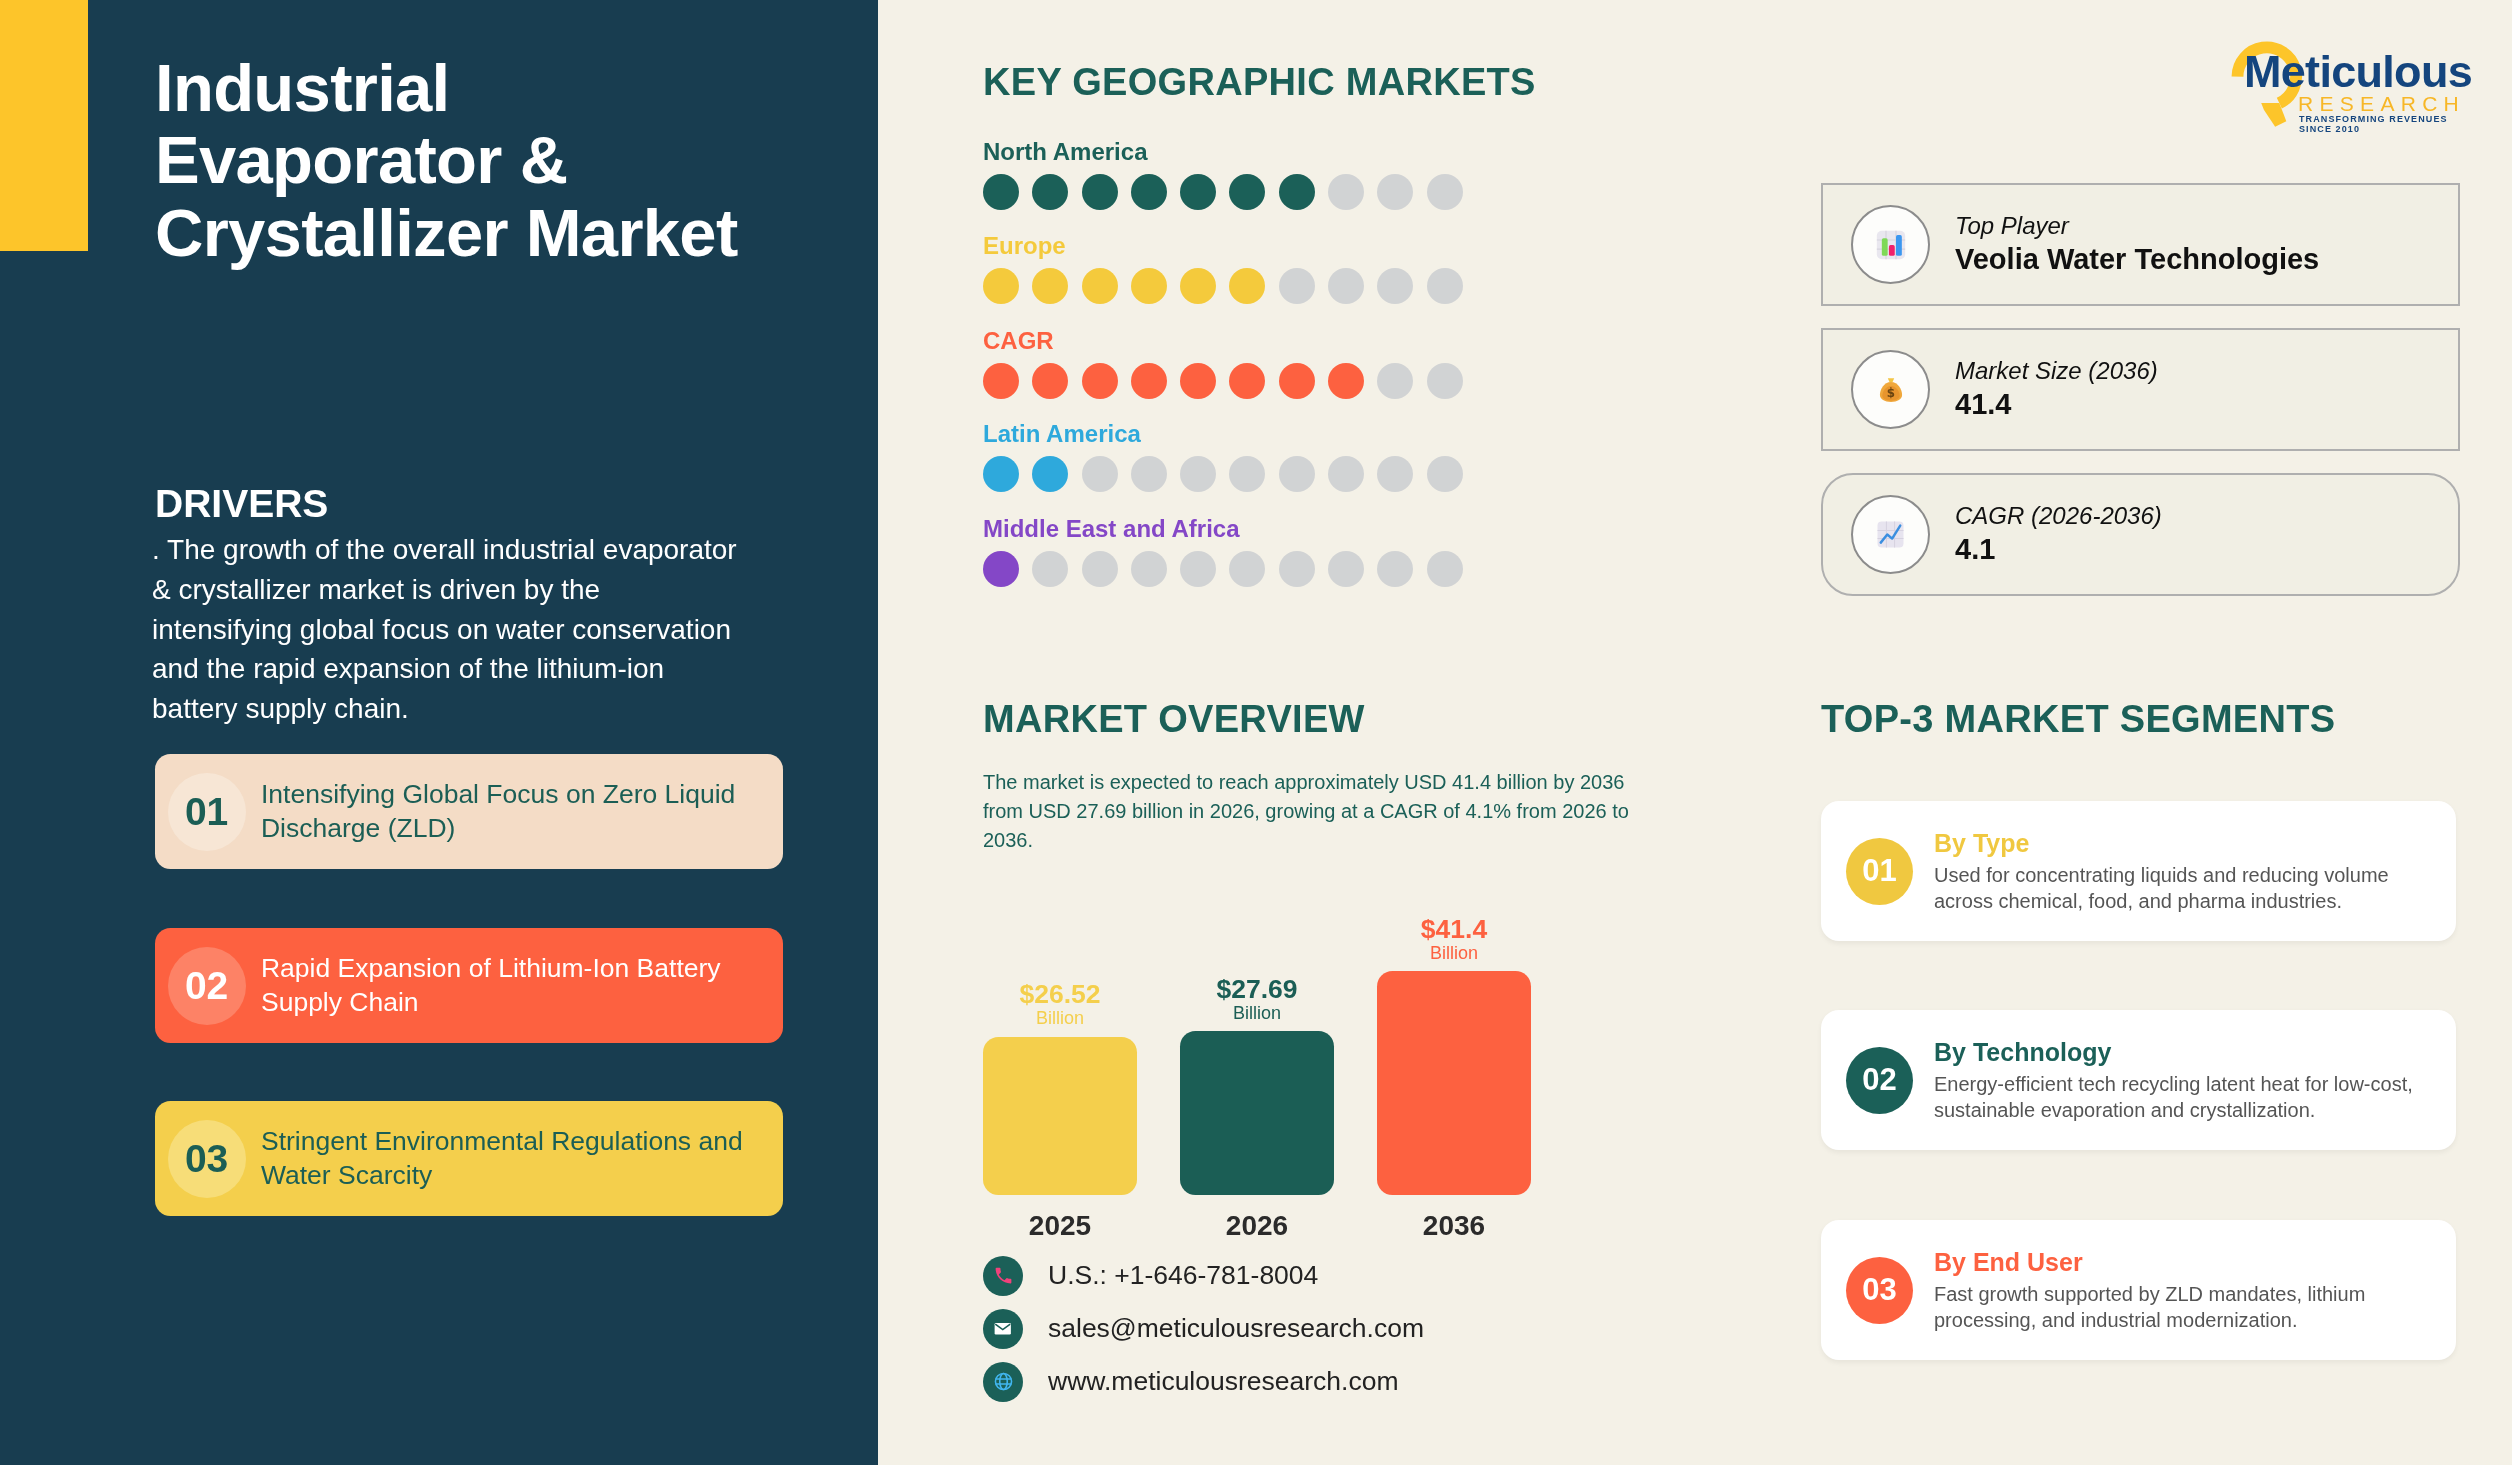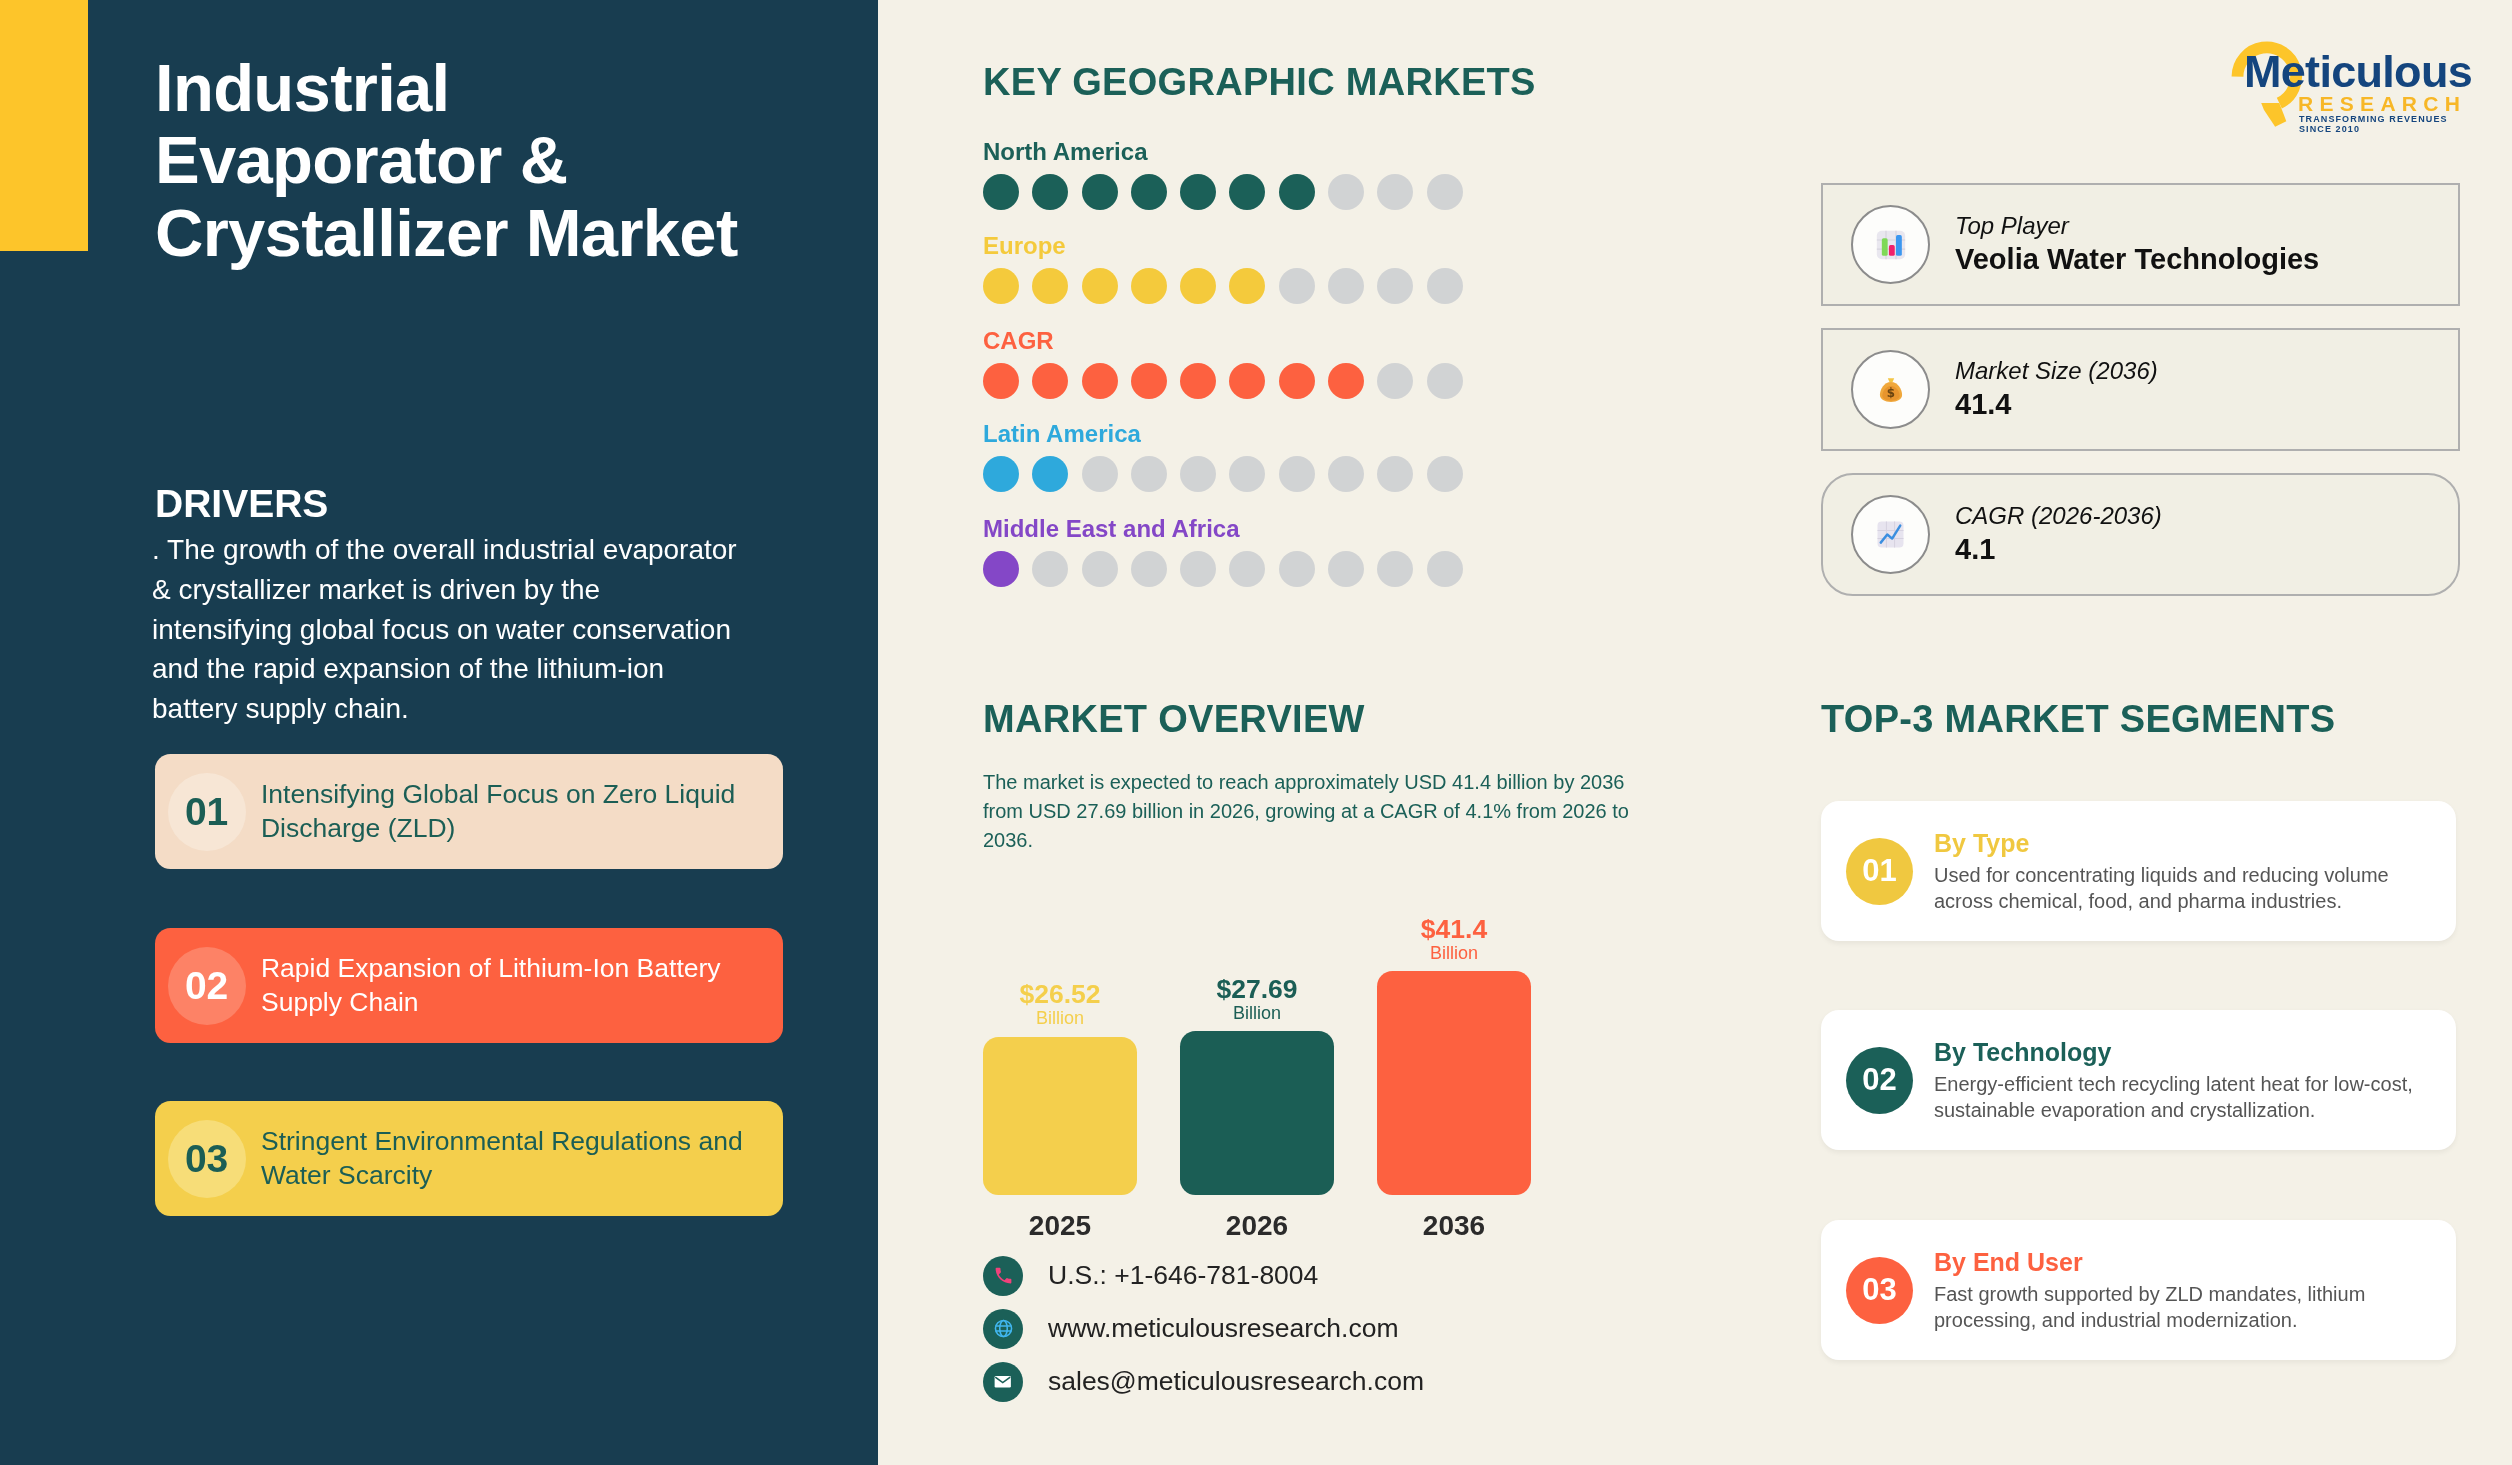--- a/index.html
+++ b/index.html
@@ -53,21 +53,21 @@
   #dc2{top:928px;background:#FD6140;}
   #dc2 .num-circle{background:#FD8266;color:#FFFFFF;}
   #dc2 .d-text{color:#FFFFFF;}
   #dc3{top:1101px;background:#F4CF4C;}
   #dc3 .num-circle{background:#F7DD78;color:#1B5E55;}
   #dc3 .d-text{color:#1B5E55;}
 
   
   .logo{position:absolute;left:2211px;top:36px;width:258px;height:91px;}
   .logo-word{position:absolute;left:33px;top:9.8px;font-size:45px;font-weight:bold;color:#14457E;letter-spacing:-0.7px;}
-  .logo-res{position:absolute;left:87px;top:56px;font-size:21px;font-weight:bold;color:#F7B727;letter-spacing:6.3px;}
+  .logo-res{position:absolute;left:87px;top:56px;font-size:21px;font-weight:normal;color:#F7B727;letter-spacing:6.3px;}
   .logo-tag{position:absolute;left:88px;top:78px;font-size:9px;font-weight:bold;color:#14457E;letter-spacing:1.1px;}
   .logo svg{position:absolute;left:0;top:0;}
 
   
   .h-section{
     position:absolute;font-weight:bold;color:#1B6058;font-size:38px;letter-spacing:0.3px;
   }
   #h-geo{left:983px;top:61px;}
   #h-overview{left:983px;top:698px;}
   #h-segments{left:1821px;top:698px;}
@@ -281,36 +281,36 @@
     <div class="contact-row">
       <div class="c-icon">
         <svg width="21" height="21" viewBox="0 0 24 24">
             <path fill="#F0417B" d="M6.6 10.8c1.4 2.8 3.8 5.1 6.6 6.6l2.2-2.2c.3-.3.7-.4 1-.2 1.2.4 2.4.6 3.6.6.6 0 1 .4 1 1V20c0 .6-.4 1-1 1C10.6 21 3 13.4 3 4c0-.6.4-1 1-1h3.5c.6 0 1 .4 1 1 0 1.3.2 2.5.6 3.6.1.4 0 .8-.2 1.1l-2.3 2.1z"></path>
           </svg>
       </div>
       <div class="c-text">U.S.: +1-646-781-8004</div>
     </div>
     <div class="contact-row">
       <div class="c-icon">
+        <svg width="19.5" height="19.5" viewBox="0 0 24 24">
+            <rect x="2" y="5" width="20" height="14" rx="1.5" fill="#ffffff"></rect>
+            <path d="M2.8 6.2L12 13l9.2-6.8" fill="none" stroke="#1B6058" stroke-width="2"></path>
+          </svg>
+      </div>
+      <div class="c-text">sales@meticulousresearch.com</div>
+    </div>
+    <div class="contact-row">
+      <div class="c-icon">
         <svg width="21" height="21" viewBox="0 0 24 24">
             <circle cx="12" cy="12" r="9.2" fill="none" stroke="#41B6F0" stroke-width="1.8"></circle>
             <ellipse cx="12" cy="12" rx="4.3" ry="9.2" fill="none" stroke="#41B6F0" stroke-width="1.8"></ellipse>
             <path d="M3 9.2h18M3 14.8h18" stroke="#41B6F0" stroke-width="1.8" fill="none"></path>
           </svg>
       </div>
       <div class="c-text">www.meticulousresearch.com</div>
-    </div>
-    <div class="contact-row">
-      <div class="c-icon">
-        <svg width="19.5" height="19.5" viewBox="0 0 24 24">
-            <rect x="2" y="5" width="20" height="14" rx="1.5" fill="#ffffff"></rect>
-            <path d="M2.8 6.2L12 13l9.2-6.8" fill="none" stroke="#1B6058" stroke-width="2"></path>
-          </svg>
-      </div>
-      <div class="c-text">sales@meticulousresearch.com</div>
     </div>
   </div>
 
   <div class="stat-card" id="sc1">
     <div class="stat-icon">
       <svg width="40" height="40" viewBox="0 0 48 48">
         <rect x="7" y="7" width="34" height="34" rx="6" fill="#E9E7EF"></rect>
         <path d="M7 18h34M7 29h34M18 7v34M30 7v34" stroke="#D6D3DE" stroke-width="1.4"></path>
         <rect x="13" y="16" width="7" height="21" rx="2" fill="#7ED957"></rect>
         <rect x="21.5" y="24" width="7" height="13" rx="2" fill="#F0206B"></rect>

